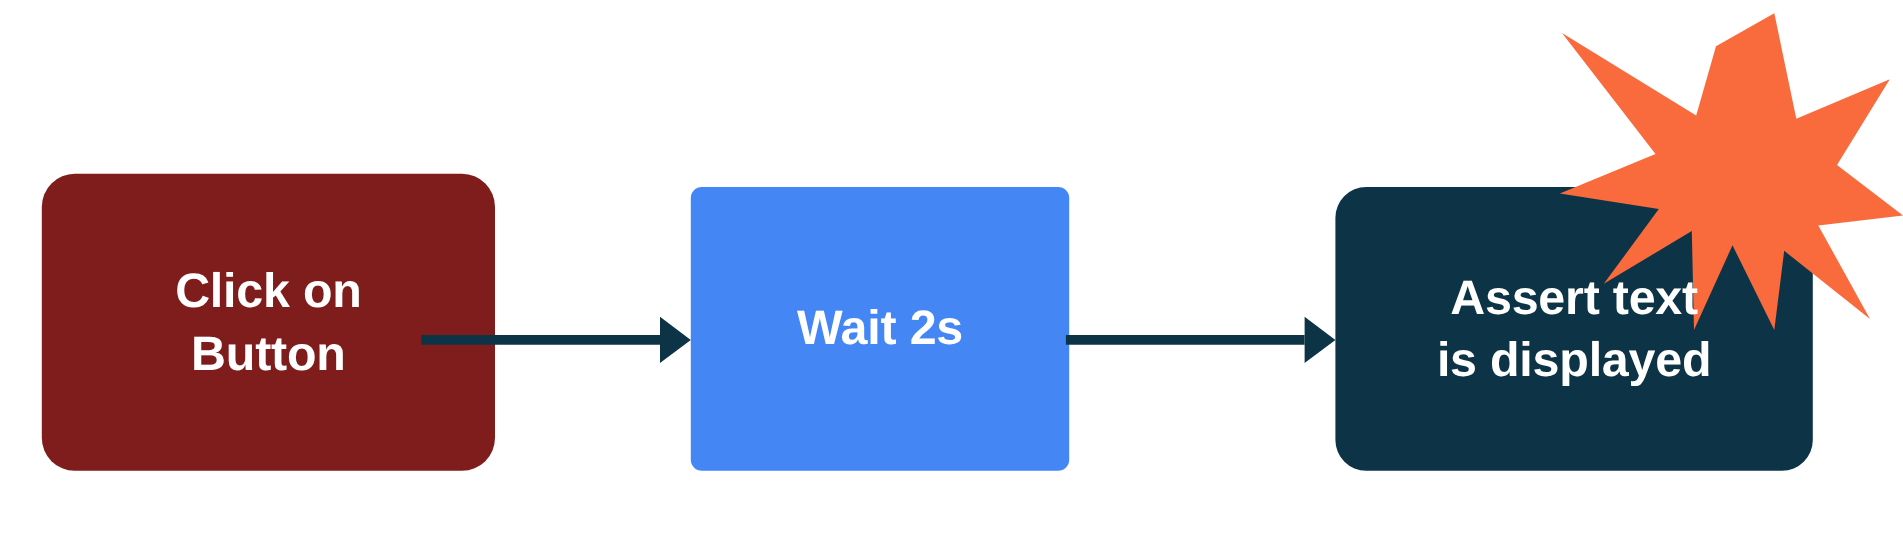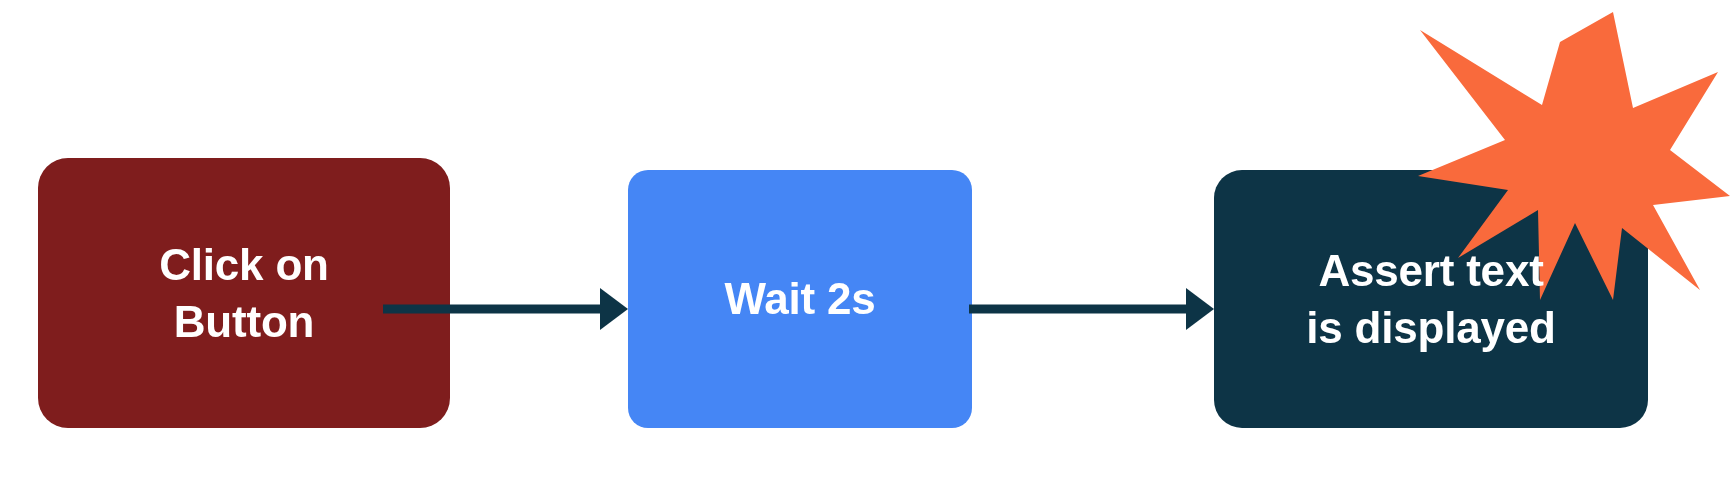--- a/index.html
+++ b/index.html
@@ -53,21 +53,21 @@
     border-radius: 30px;
   }
 
   
   #node-wait {
     left: 628px;
     top: 170px;
     width: 344px;
     height: 258px;
     background: #4586f5;
-    border-radius: 20px;
+    border-radius: 10px;
   }
 
   
   #node-assert {
     left: 1214px;
     top: 170px;
     width: 434px;
     height: 258px;
     background: #0d3446;
     border-radius: 28px;

